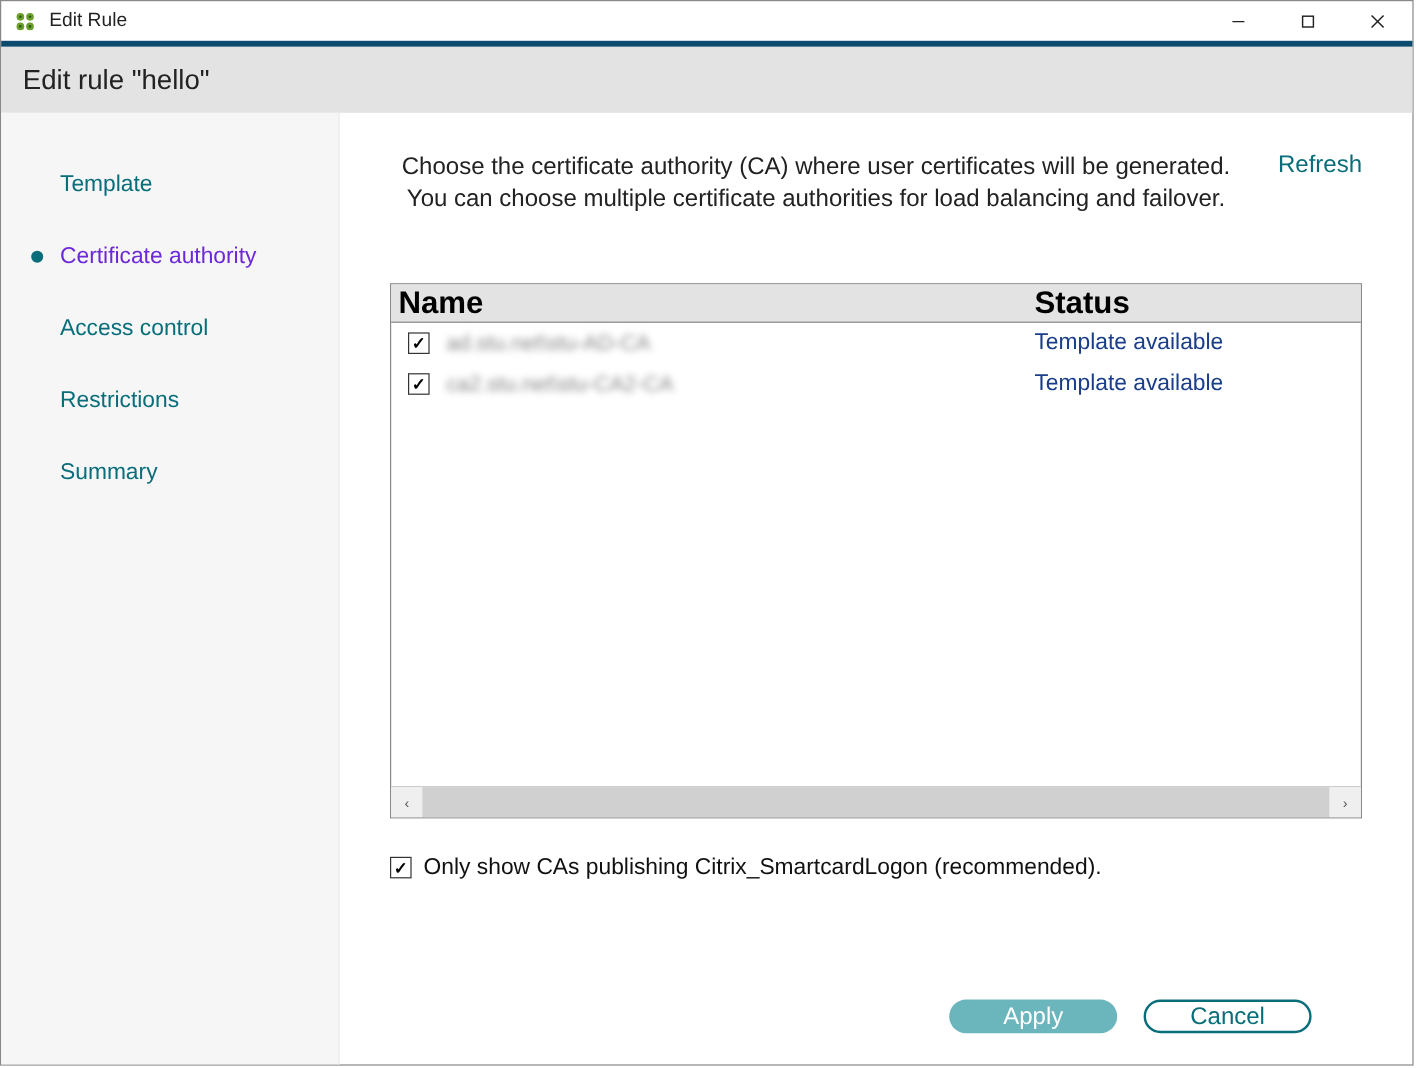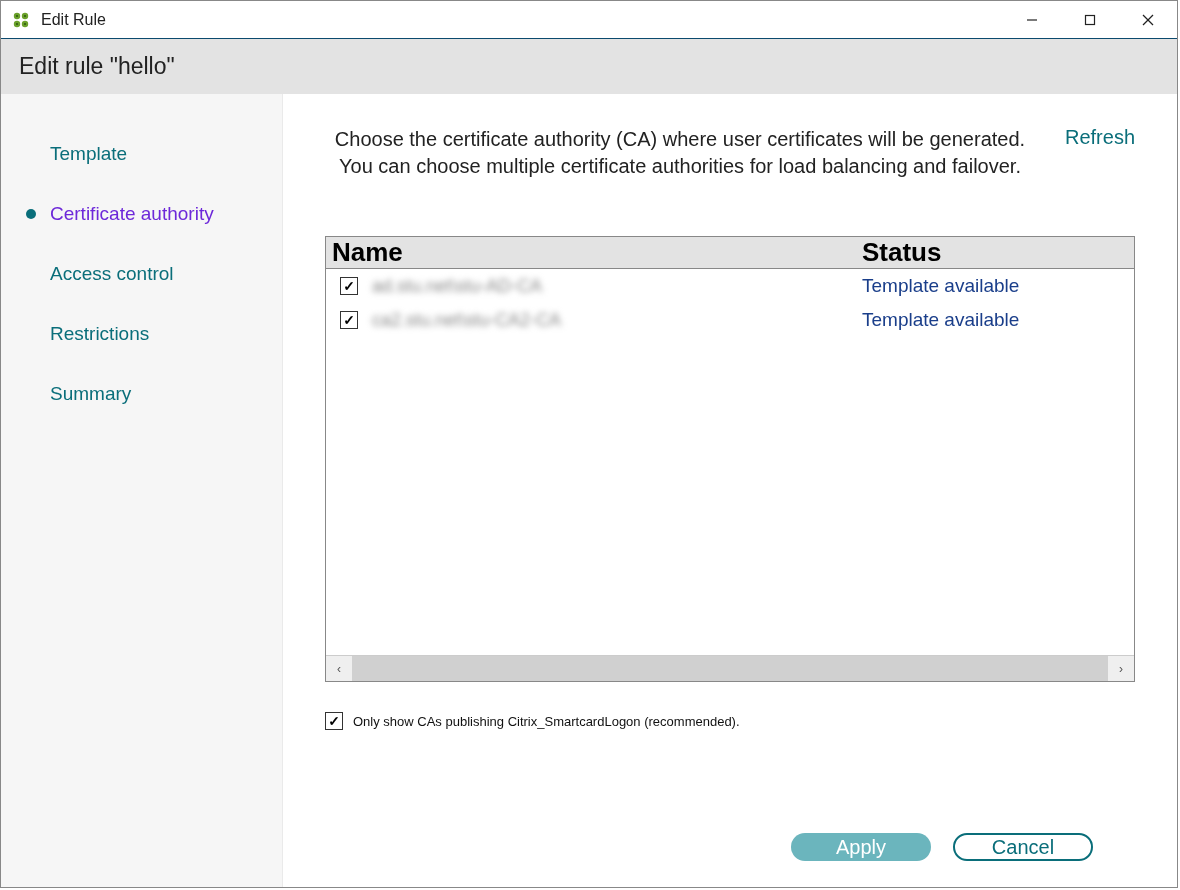--- a/index.html
+++ b/index.html
@@ -1,18 +1,18 @@
 <!DOCTYPE html>
 <html><head>
   <meta charset="utf-8">
   <style>
     * { box-sizing: border-box; margin: 0; padding: 0; }
     html, body { width: 1180px; height: 890px; font-family: "Segoe UI", Arial, sans-serif; background: #fff; overflow: hidden; }
     .window { width: 1178px; height: 888px; border: 1px solid #888; background: #fff; display: flex; flex-direction: column; position: relative; }
-    .titlebar { height: 38px; display: flex; align-items: center; padding: 0 0 0 10px; border-bottom: 1px solid #0c4a6e; }
+    .titlebar { height: 38px; display: flex; align-items: center; padding: 0 0 0 10px; border-bottom: 5px solid #0c4a6e; }
     .titlebar .app-icon { width: 20px; height: 20px; margin-right: 10px; display: flex; align-items: center; justify-content: center; }
     .titlebar .title { font-size: 16px; color: #222; flex: 1; }
     .win-controls { display: flex; height: 100%; }
     .win-btn { width: 58px; height: 100%; display: flex; align-items: center; justify-content: center; color: #222; font-size: 14px; }
     .subtitle-bar { background: #e3e3e3; padding: 14px 18px; }
     .subtitle-bar h1 { font-size: 23px; font-weight: 400; color: #222; }
     .body { flex: 1; display: flex; min-height: 0; }
     .sidebar { width: 282px; background: #f6f6f6; border-right: 1px solid #eaeaea; padding: 30px 0 0 0; }
     .nav-item { display: flex; align-items: center; padding: 0 0 0 25px; height: 60px; font-size: 19px; color: #0a6e7a; cursor: default; }
     .nav-bullet { width: 10px; height: 10px; border-radius: 50%; margin-right: 14px; visibility: hidden; flex-shrink: 0; }
@@ -30,21 +30,21 @@
     .tbody { flex: 1; overflow: auto; }
     .trow { display: flex; align-items: center; height: 34px; }
     .td-check { width: 40px; display: flex; align-items: center; justify-content: flex-end; padding-right: 8px; }
     .td-name { width: 490px; padding: 0 6px; font-size: 18px; color: #888; filter: blur(3px); }
     .td-status { flex: 1; padding: 0 6px; font-size: 19px; color: #1a3e8a; }
     .hscroll { height: 26px; background: #efefef; display: flex; align-items: center; border-top: 1px solid #ccc; position: relative; }
     .hscroll-arrow { width: 26px; height: 100%; display: flex; align-items: center; justify-content: center; color: #555; font-size: 12px; background: #efefef; }
     .hscroll-track { flex: 1; background: #d0d0d0; height: 100%; }
     .checkbox { width: 18px; height: 18px; border: 1.5px solid #333; background: #fff; display: flex; align-items: center; justify-content: center; font-size: 14px; font-weight: bold; color: #000; line-height: 1;}
     .filter-row { margin-top: 30px; display: flex; align-items: center; gap: 10px; }
-    .filter-row .label { font-size: 13px; color: #111; text-align: right; }
+    .filter-row .label { font-size: 19px; color: #111; text-align: right; }
     .footer { margin-top: auto; padding: 24px 42px 26px 0; display: flex; justify-content: flex-end; gap: 22px; }
     .btn { min-width: 140px; height: 28px; border-radius: 22px; font-size: 20px; display: flex; align-items: center; justify-content: center; padding: 0 30px; cursor: default; }
     .btn-primary { background: #6bb5bd; color: #fff; border: none; }
     .btn-secondary { background: #fff; color: #0a6e7a; border: 2px solid #0a6e7a; }
   </style>
 </head>
 <body>
 
 <div class="window">
   <div class="titlebar">

